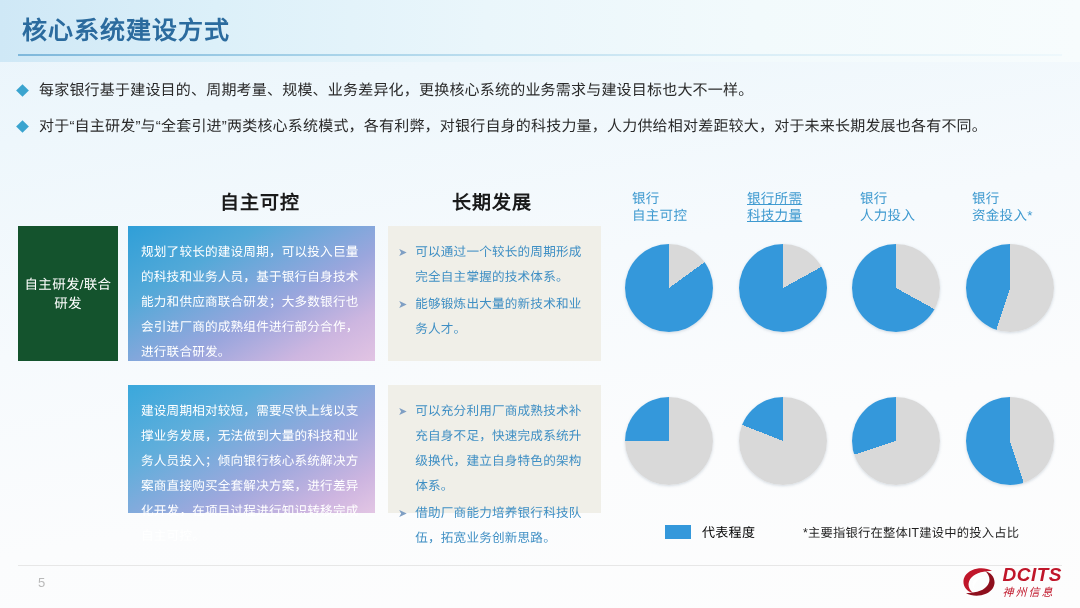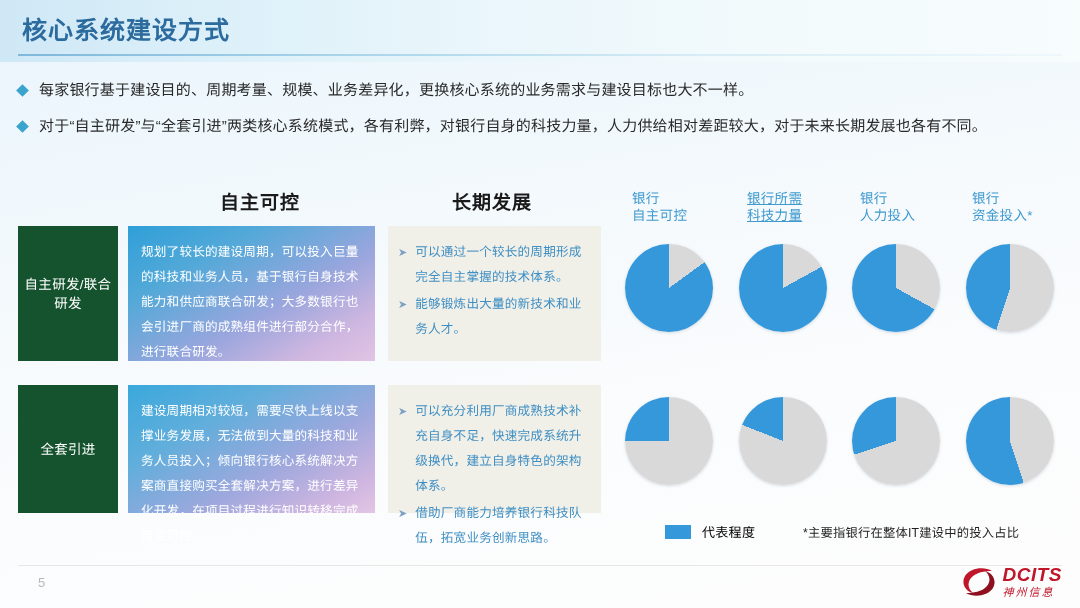--- a/index.html
+++ b/index.html
@@ -254,21 +254,20 @@
       <span class="lt-text">能够锻炼出大量的新技术和业务人才。</span>
     </div>
   </div>
   <div class="pie pie-0" style="background: conic-gradient(rgb(217, 217, 217) 0%, rgb(217, 217, 217) 15%, rgb(52, 152, 219) 15%, rgb(52, 152, 219) 100%);"></div>
   <div class="pie pie-1" style="background: conic-gradient(rgb(217, 217, 217) 0%, rgb(217, 217, 217) 17%, rgb(52, 152, 219) 17%, rgb(52, 152, 219) 100%);"></div>
   <div class="pie pie-2" style="background: conic-gradient(rgb(217, 217, 217) 0%, rgb(217, 217, 217) 33%, rgb(52, 152, 219) 33%, rgb(52, 152, 219) 100%);"></div>
   <div class="pie pie-3" style="background: conic-gradient(rgb(217, 217, 217) 0%, rgb(217, 217, 217) 55%, rgb(52, 152, 219) 55%, rgb(52, 152, 219) 100%);"></div>
 </div>
 
 <div class="row" id="row-1">
-  <div class="mode-box">全套引进</div>
   <div class="feature-box">建设周期相对较短，需要尽快上线以支撑业务发展，无法做到大量的科技和业务人员投入；倾向银行核心系统解决方案商直接购买全套解决方案，进行差异化开发，在项目过程进行知识转移完成自主可控。</div>
   <div class="longterm-box">
     <div class="lt-item">
       <span class="lt-arrow">➤</span>
       <span class="lt-text">可以充分利用厂商成熟技术补充自身不足，快速完成系统升级换代，建立自身特色的架构体系。</span>
     </div>
     <div class="lt-item">
       <span class="lt-arrow">➤</span>
       <span class="lt-text">借助厂商能力培养银行科技队伍，拓宽业务创新思路。</span>
     </div>

